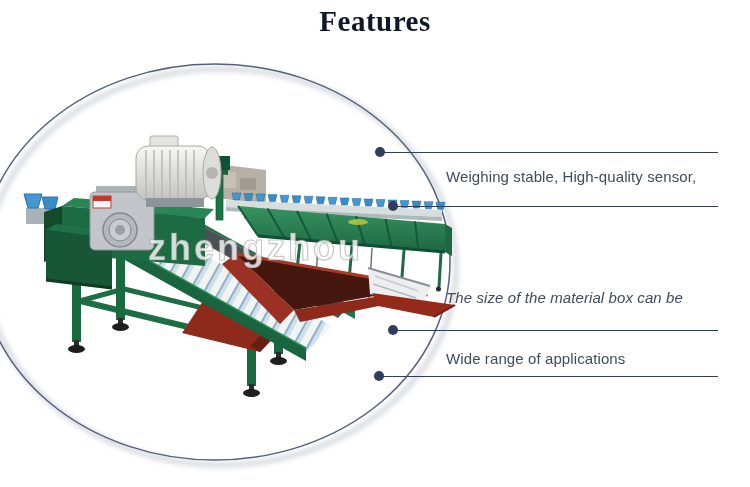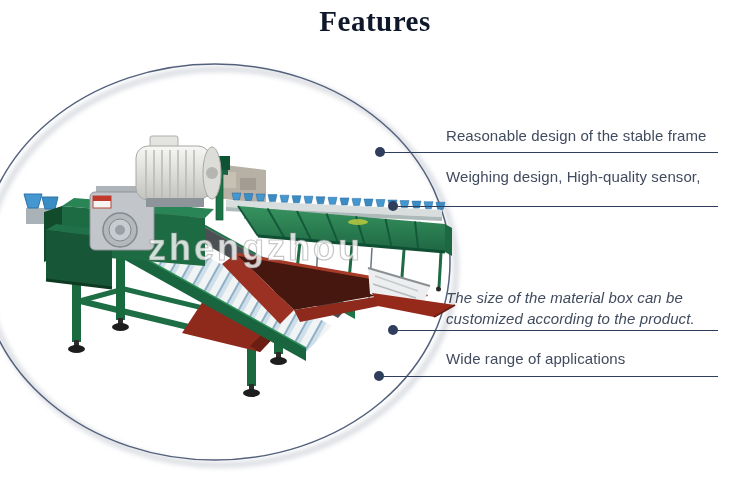--- a/index.html
+++ b/index.html
@@ -221,37 +221,33 @@
         <circle cx="212" cy="173" r="6" fill="#b5b5b1"></circle>
         <rect x="146" y="198" width="58" height="9" fill="#8e959a"></rect>
       </g>
     </g>
 
     <text x="148" y="260" font-family="Liberation Sans, sans-serif" font-size="36" font-weight="bold" letter-spacing="3" fill="rgba(255,255,255,0.8)" stroke="rgba(130,130,130,0.45)" stroke-width="1.2">zhengzhou</text>
   </svg>
 
   <div class="page-title">Features</div>
 
-  <div class="feature-text t1">
-    <div>Reasonable design of the stable frame</div>
-  </div>
   <div class="connector c1">
     <span class="dot"></span>
   </div>
 
   <div class="feature-text t2">
-    <div>Weighing design, High-quality sensor,</div>
+    <div>Weighing stable, High-quality sensor,</div>
   </div>
   <div class="connector c2">
     <span class="dot"></span>
   </div>
 
   <div class="feature-text t3">
     <div>The size of the material box can be</div>
-    <div>customized according to the product.</div>
   </div>
   <div class="connector c3">
     <span class="dot"></span>
   </div>
 
   <div class="feature-text t4">
     <div>Wide range of applications</div>
   </div>
   <div class="connector c4">
     <span class="dot"></span>

